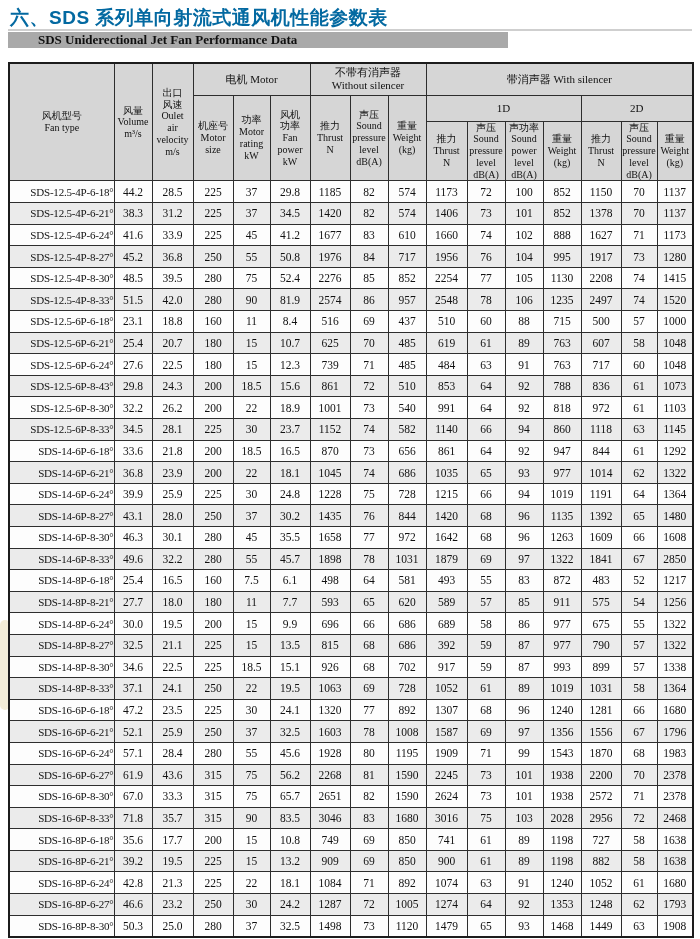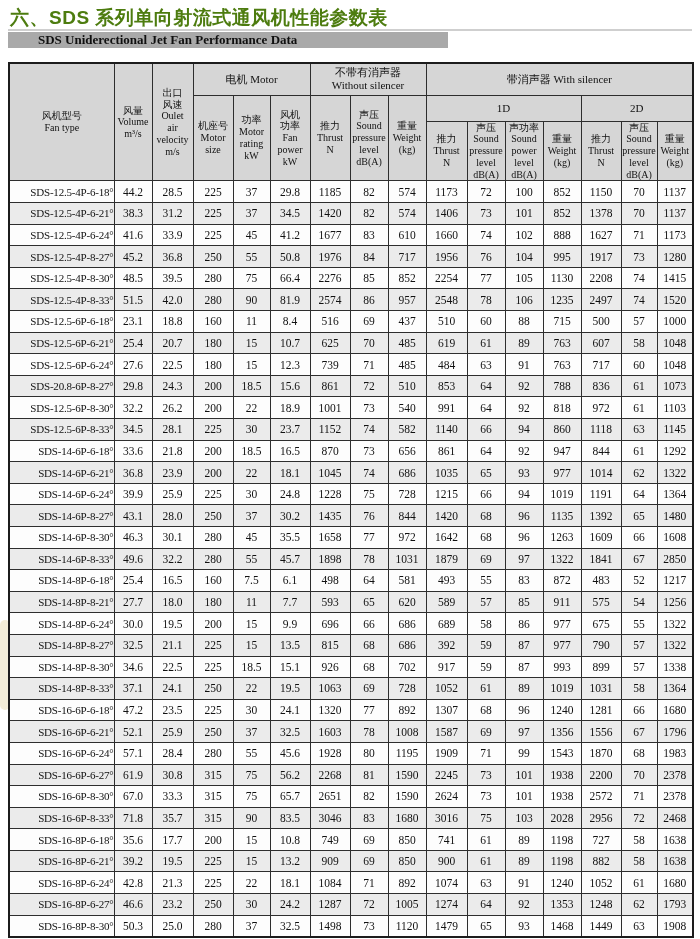--- a/index.html
+++ b/index.html
@@ -4,28 +4,28 @@
 <style>
   html,body{margin:0;padding:0;}
   body{
     width:700px;height:939px;position:relative;overflow:hidden;
     background:#ffffff;
     font-family:"Liberation Serif","DejaVu Serif",serif;
   }
   .page-title{
     position:absolute;left:10px;top:5px;
     font-family:"Liberation Sans","DejaVu Sans",sans-serif;
-    font-weight:bold;font-size:19px;color:#4d7c0f;letter-spacing:.5px;
+    font-weight:bold;font-size:19px;color:#0369a1;letter-spacing:.5px;
     white-space:nowrap;
   }
   .title-rule{
     position:absolute;left:8px;top:29px;width:684px;height:2px;background:#cfcfcf;
   }
   .banner{
-    position:absolute;left:8px;top:32px;width:440px;height:16px;
+    position:absolute;left:8px;top:32px;width:500px;height:16px;
     background:#a9a9a9;display:flex;align-items:center;z-index:2;
   }
   .banner span{
     font-family:"Liberation Serif","DejaVu Serif",serif;
     font-weight:bold;font-size:13px;color:#101010;padding-left:30px;white-space:nowrap;
   }
   
   .wm{position:absolute;background:#f3edd8;transform:skewX(-38deg);z-index:0;border-radius:2px;}
   .wm1{left:95px;top:915px;width:26px;height:22px;}
   .wm2{left:140px;top:915px;width:26px;height:22px;}
@@ -237,21 +237,21 @@
         <td>1917</td>
         <td>73</td>
         <td>1280</td>
       </tr>
       <tr>
         <td class="model">SDS-12.5-4P-8-30°</td>
         <td>48.5</td>
         <td>39.5</td>
         <td>280</td>
         <td>75</td>
-        <td>66.4</td>
+        <td>52.4</td>
         <td>2276</td>
         <td>85</td>
         <td>852</td>
         <td>2254</td>
         <td>77</td>
         <td>105</td>
         <td>1130</td>
         <td>2208</td>
         <td>74</td>
         <td>1415</td>
@@ -322,21 +322,21 @@
         <td>485</td>
         <td>484</td>
         <td>63</td>
         <td>91</td>
         <td>763</td>
         <td>717</td>
         <td>60</td>
         <td>1048</td>
       </tr>
       <tr class="alt">
-        <td class="model">SDS-20.8-6P-8-27°</td>
+        <td class="model">SDS-12.5-6P-8-43°</td>
         <td>29.8</td>
         <td>24.3</td>
         <td>200</td>
         <td>18.5</td>
         <td>15.6</td>
         <td>861</td>
         <td>72</td>
         <td>510</td>
         <td>853</td>
         <td>64</td>
@@ -648,21 +648,21 @@
         <td>71</td>
         <td>99</td>
         <td>1543</td>
         <td>1870</td>
         <td>68</td>
         <td>1983</td>
       </tr>
       <tr class="alt">
         <td class="model">SDS-16-6P-6-27°</td>
         <td>61.9</td>
-        <td>30.8</td>
+        <td>43.6</td>
         <td>315</td>
         <td>75</td>
         <td>56.2</td>
         <td>2268</td>
         <td>81</td>
         <td>1590</td>
         <td>2245</td>
         <td>73</td>
         <td>101</td>
         <td>1938</td>

